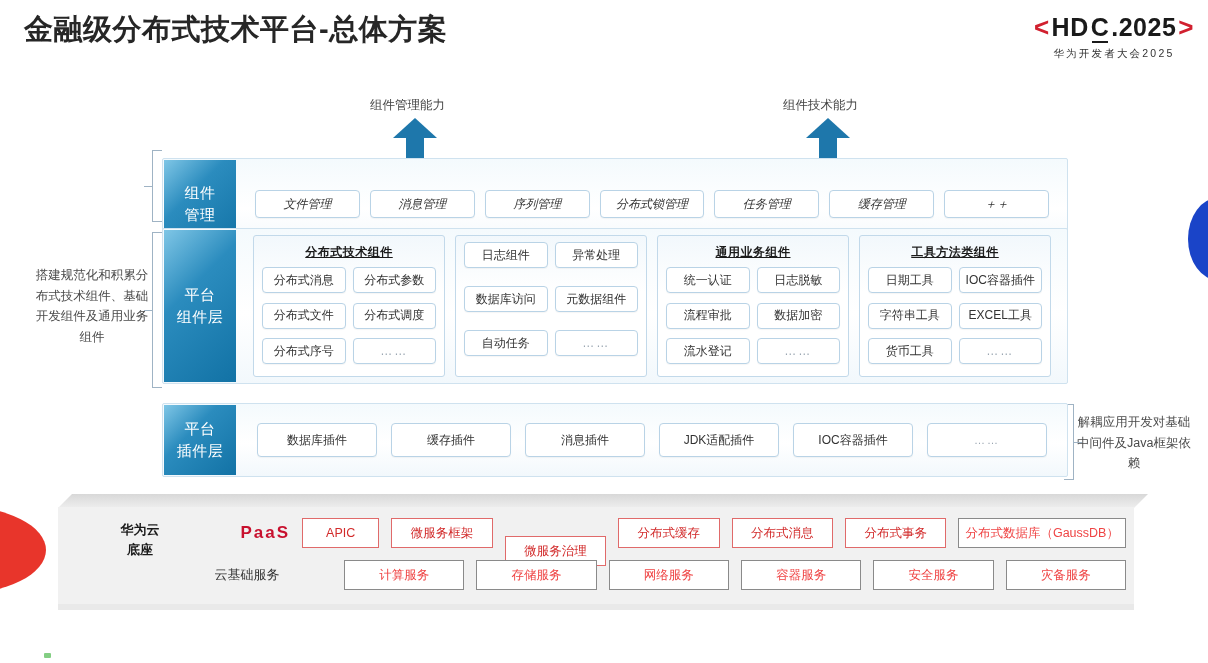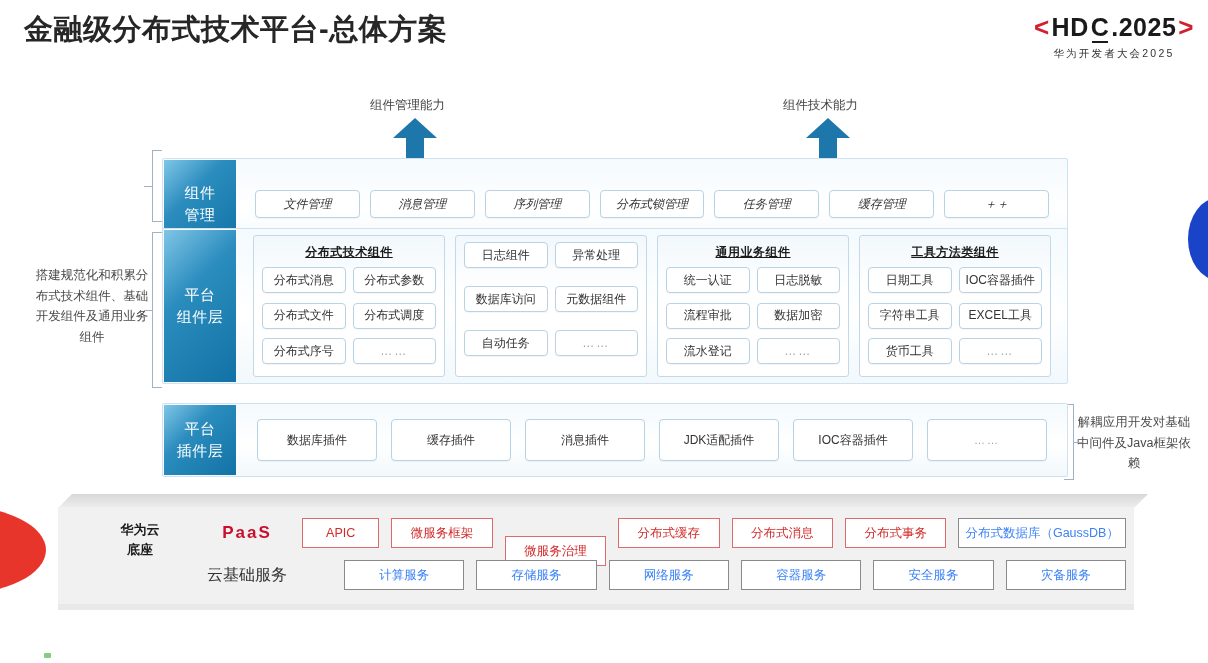--- a/index.html
+++ b/index.html
@@ -95,21 +95,21 @@
   }
   .group-title{
     text-align:center;font-size:12px;font-weight:bold;color:#1b1b1b;
     padding:2px 0 6px;letter-spacing:.5px;text-decoration:underline;
   }
   .group-grid{display:grid;grid-template-columns:1fr 1fr;gap:5px 7px;flex:1;}
   .group-grid .chip{height:26px;font-size:12px;}
 
   
   .row-plugin{position:absolute;left:82px;right:8px;top:0;bottom:0;display:flex;align-items:center;gap:14px;padding:0 12px;}
-  .row-plugin .chip{height:42px;flex:1 1 0;}
+  .row-plugin .chip{height:34px;flex:1 1 0;}
 
   
   .bracket{position:absolute;border:1px solid #9fb3c4;box-sizing:border-box;}
   .bracket.left{border-right:none;}
   .bracket.right{border-left:none;}
   .bracket .tick{position:absolute;width:9px;height:1px;background:#9fb3c4;top:50%;}
   .bracket.left .tick{left:-9px;}
   .bracket.right .tick{right:-9px;}
 
   .side-note{
@@ -132,28 +132,28 @@
   }
   .paas-left{
     position:absolute;left:30px;top:26px;width:104px;
     font-size:13px;font-weight:bold;color:#1a1a1a;line-height:1.55;text-align:center;
   }
   .paas-rows{position:absolute;left:146px;top:24px;right:22px;}
   .paas-row{display:flex;align-items:center;gap:12px;height:30px;margin-bottom:12px;}
   .paas-row-label{
     width:86px;flex:0 0 86px;text-align:center;white-space:nowrap;
   }
-  .paas-row-label.paas{font-size:17px;font-weight:bold;color:#c8102e;letter-spacing:2px;}
-  .paas-row-label.cloud{font-size:16px;color:#333;}
+  .paas-row-label.paas{font-size:17px;font-weight:bold;color:#c8102e;letter-spacing:2px;text-align:right;}
+  .paas-row-label.cloud{font-size:13px;color:#333;}
   .pchip{
     height:30px;display:flex;align-items:center;justify-content:center;
     box-sizing:border-box;font-size:12.5px;white-space:nowrap;background:#fff;
   }
   .pchip.red{border:1.5px solid #e06a6a;color:#d22b2b;}
-  .pchip.gray{border:1.5px solid #8a8a8a;color:#3b82f6;}
+  .pchip.gray{border:1.5px solid #8a8a8a;color:#ef4444;}
 </style>
 </head>
 <body>
 
 <div class="root">
 
   <div class="page-title">金融级分布式技术平台-总体方案</div>
 
   <div class="hdc">
     <div class="hdc-main">

